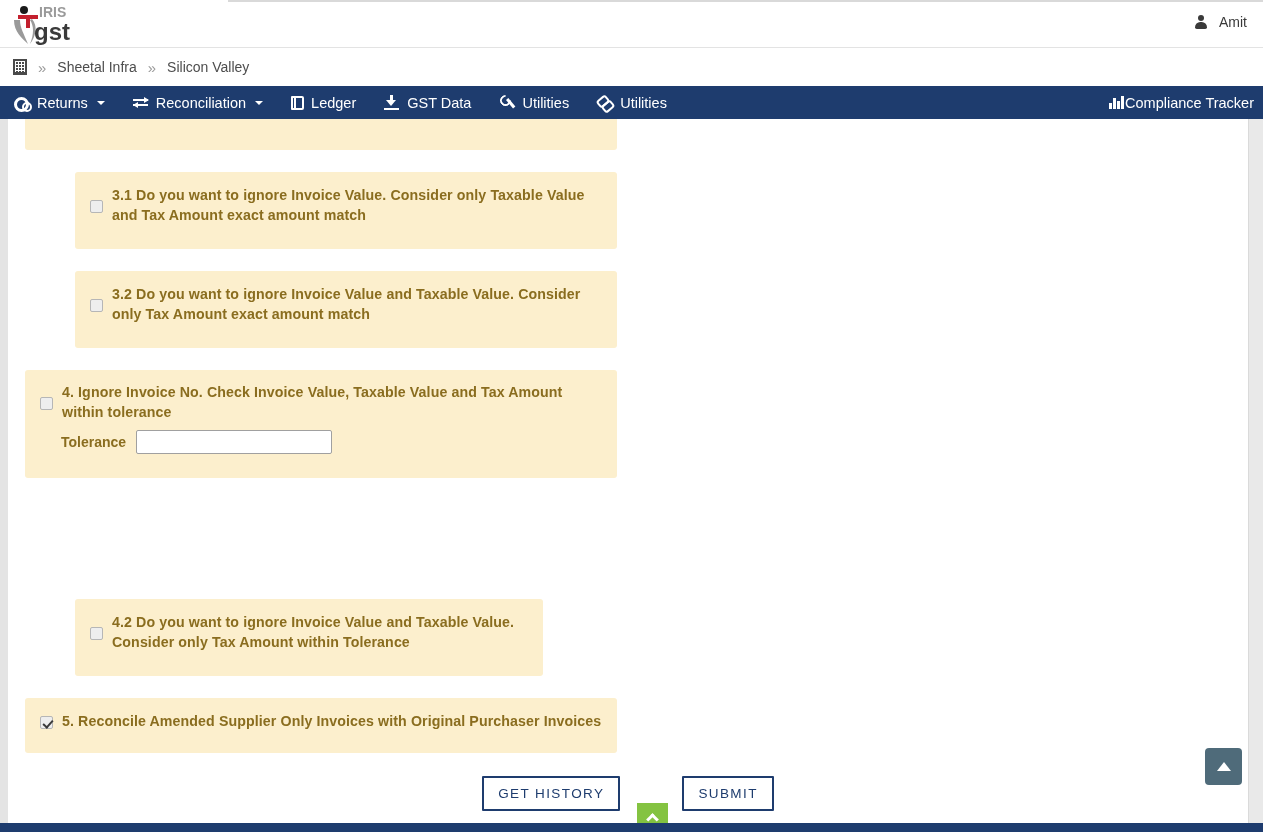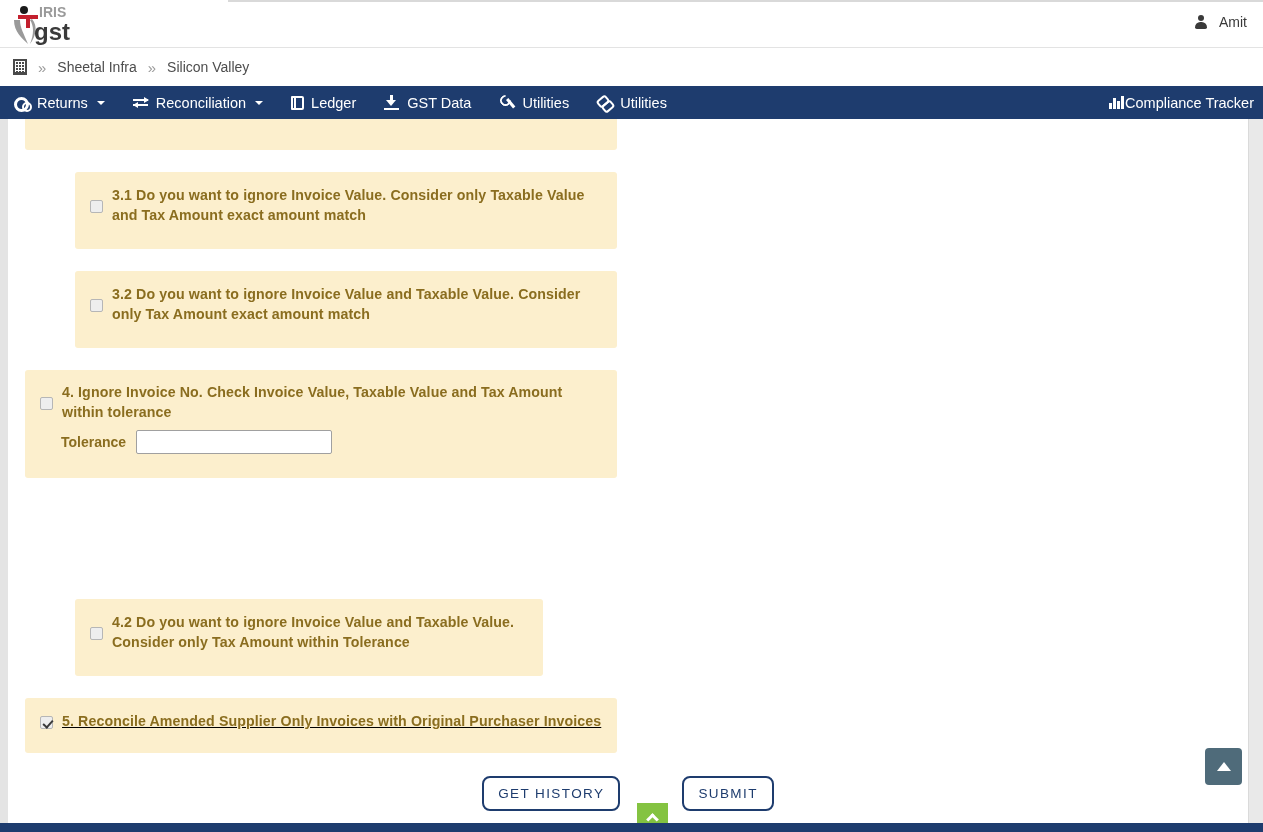--- a/index.html
+++ b/index.html
@@ -238,21 +238,21 @@
   .btn {
     background: #ffffff;
     border: 2px solid #1e3c6e;
     color: #1e3c6e;
     font-family: "Liberation Sans", sans-serif;
     font-size: 13.5px;
     font-weight: normal;
     letter-spacing: 1.4px;
     padding: 8px 14px;
     cursor: pointer;
-    border-radius: 8px;
+    border-radius: 1px;
   }
 
   
   .scroll-green {
     position: absolute; left: 637px; top: 803px;
     width: 31px; height: 29px;
     background: #84c341;
     display: flex; align-items: center; justify-content: center;
     cursor: pointer;
   }
@@ -405,21 +405,21 @@
       </div>
 
 
       <div class="rule" style="left:67px; top:480px; width:468px; height:77px; padding:13px 15px;">
         <div class="rule-row">
           <span class="cb"></span>
           <span class="rule-label">4.2 Do you want to ignore Invoice Value and Taxable Value. Consider only Tax Amount within Tolerance</span>
         </div>
       </div>
 
-      <div class="rule" style="left:17px; top:579px; width:592px; height:55px; padding:13px 15px;text-decoration:underline;">
+      <div class="rule" style="left:17px; top:579px; width:592px; height:55px; padding:13px 15px;">
         <div class="rule-row">
           <span class="cb checked"></span>
           <span class="rule-label">5. Reconcile Amended Supplier Only Invoices with Original Purchaser Invoices</span>
         </div>
       </div>
 
       <div class="actions">
         <button class="btn">GET HISTORY</button>
         <button class="btn">SUBMIT</button>
       </div>

